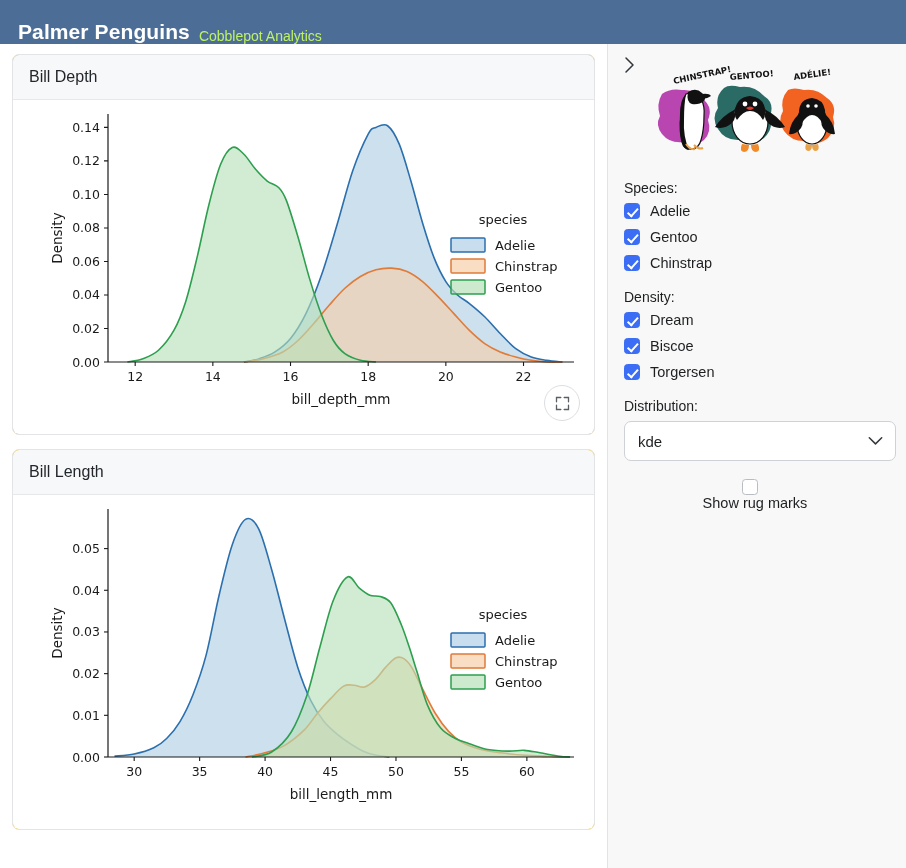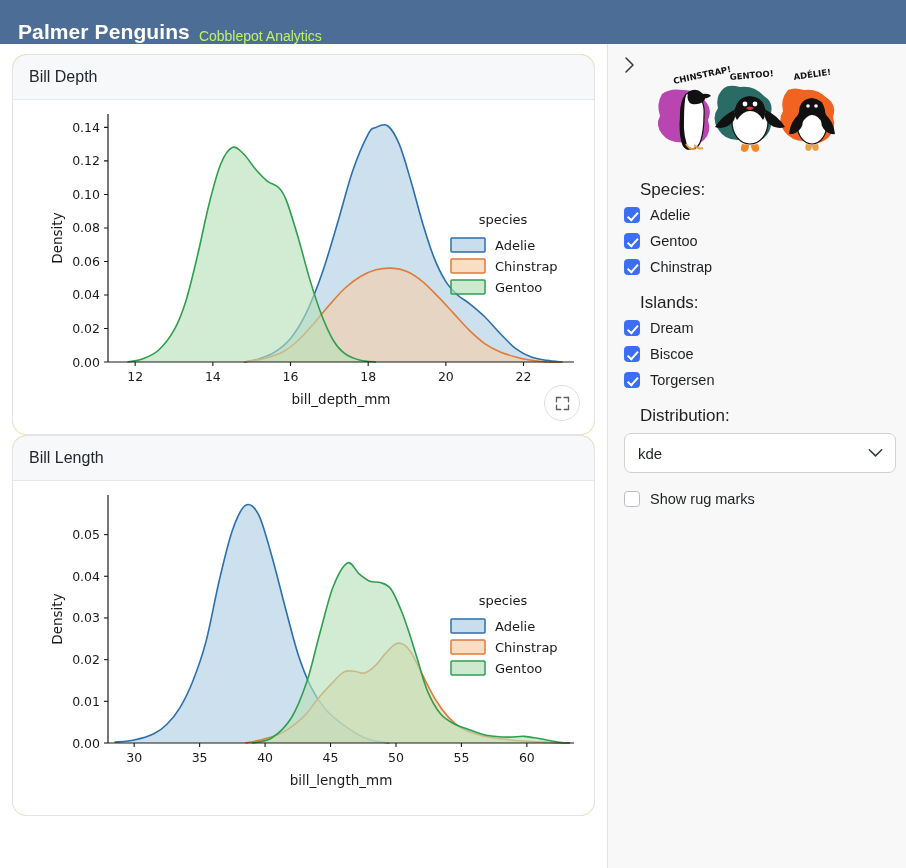--- a/index.html
+++ b/index.html
@@ -49,23 +49,24 @@
     width: 299px;
     border-left: 1px solid #e3e3e5;
     background: #f8f8f8;
     padding: 12px 20px 0 16px;
     position: relative;
   }
 
   
   .card {
     border: 1px solid #e2e4e7;
-    border-radius: 14px;
+    border-radius: 7px;
     background: #eab308;
     overflow: hidden;
+    margin-bottom: 14px;
     position: relative;
   }
   .card-header {
     background: #f7f8f9;
     border-bottom: 1px solid #e6e8ea;
     padding: 13px 16px;
     font-size: 16px;
     color: #23272b;
   }
   .card-body {
@@ -90,23 +91,23 @@
     left: 10px; top: 10px;
     width: 22px; height: 22px;
     display: flex; align-items: center; justify-content: center;
     cursor: pointer;
   }
   .penguin-art {
     margin: 10px 0 0 22px;
     width: 208px; height: 92px;
   }
   .group-label {
-    font-size: 17px;
+    font-size: 14px;
     color: #1d1f21;
-    margin: 18px 0 7px 16px;
+    margin: 18px 0 7px 0;
   }
   .check-row {
     display: flex;
     align-items: center;
     margin-bottom: 10px;
     cursor: pointer;
   }
   .cbox {
     width: 16px; height: 16px;
     border-radius: 3.5px;
@@ -357,21 +358,21 @@
     <div class="check-row">
       <span class="cbox checked"></span>
       <span class="check-label">Gentoo</span>
     </div>
     <div class="check-row">
       <span class="cbox checked"></span>
       <span class="check-label">Chinstrap</span>
     </div>
 
     
-    <div class="group-label">Islands:</div>
+    <div class="group-label">Density:</div>
     <div class="check-row">
       <span class="cbox checked"></span>
       <span class="check-label">Dream</span>
     </div>
     <div class="check-row">
       <span class="cbox checked"></span>
       <span class="check-label">Biscoe</span>
     </div>
     <div class="check-row">
       <span class="cbox checked"></span>
@@ -381,21 +382,21 @@
     
     <div class="group-label">Distribution:</div>
     <div class="select-wrap">
       <div class="select-box">kde</div>
       <svg class="select-caret" width="15" height="9" viewBox="0 0 15 9">
         <path d="M1.3 1.3 L7.5 7.4 L13.7 1.3" fill="none" stroke="#33373c" stroke-width="1.5" stroke-linecap="round" stroke-linejoin="round"></path>
       </svg>
     </div>
 
     
-    <div class="check-row" style="margin-top:18px;">
+    <div class="check-row" style="margin-top:18px;flex-direction:column;">
       <span class="cbox"></span>
       <span class="check-label">Show rug marks</span>
     </div>
 
     
 
   </div>
 </div>
 
 </body></html>

